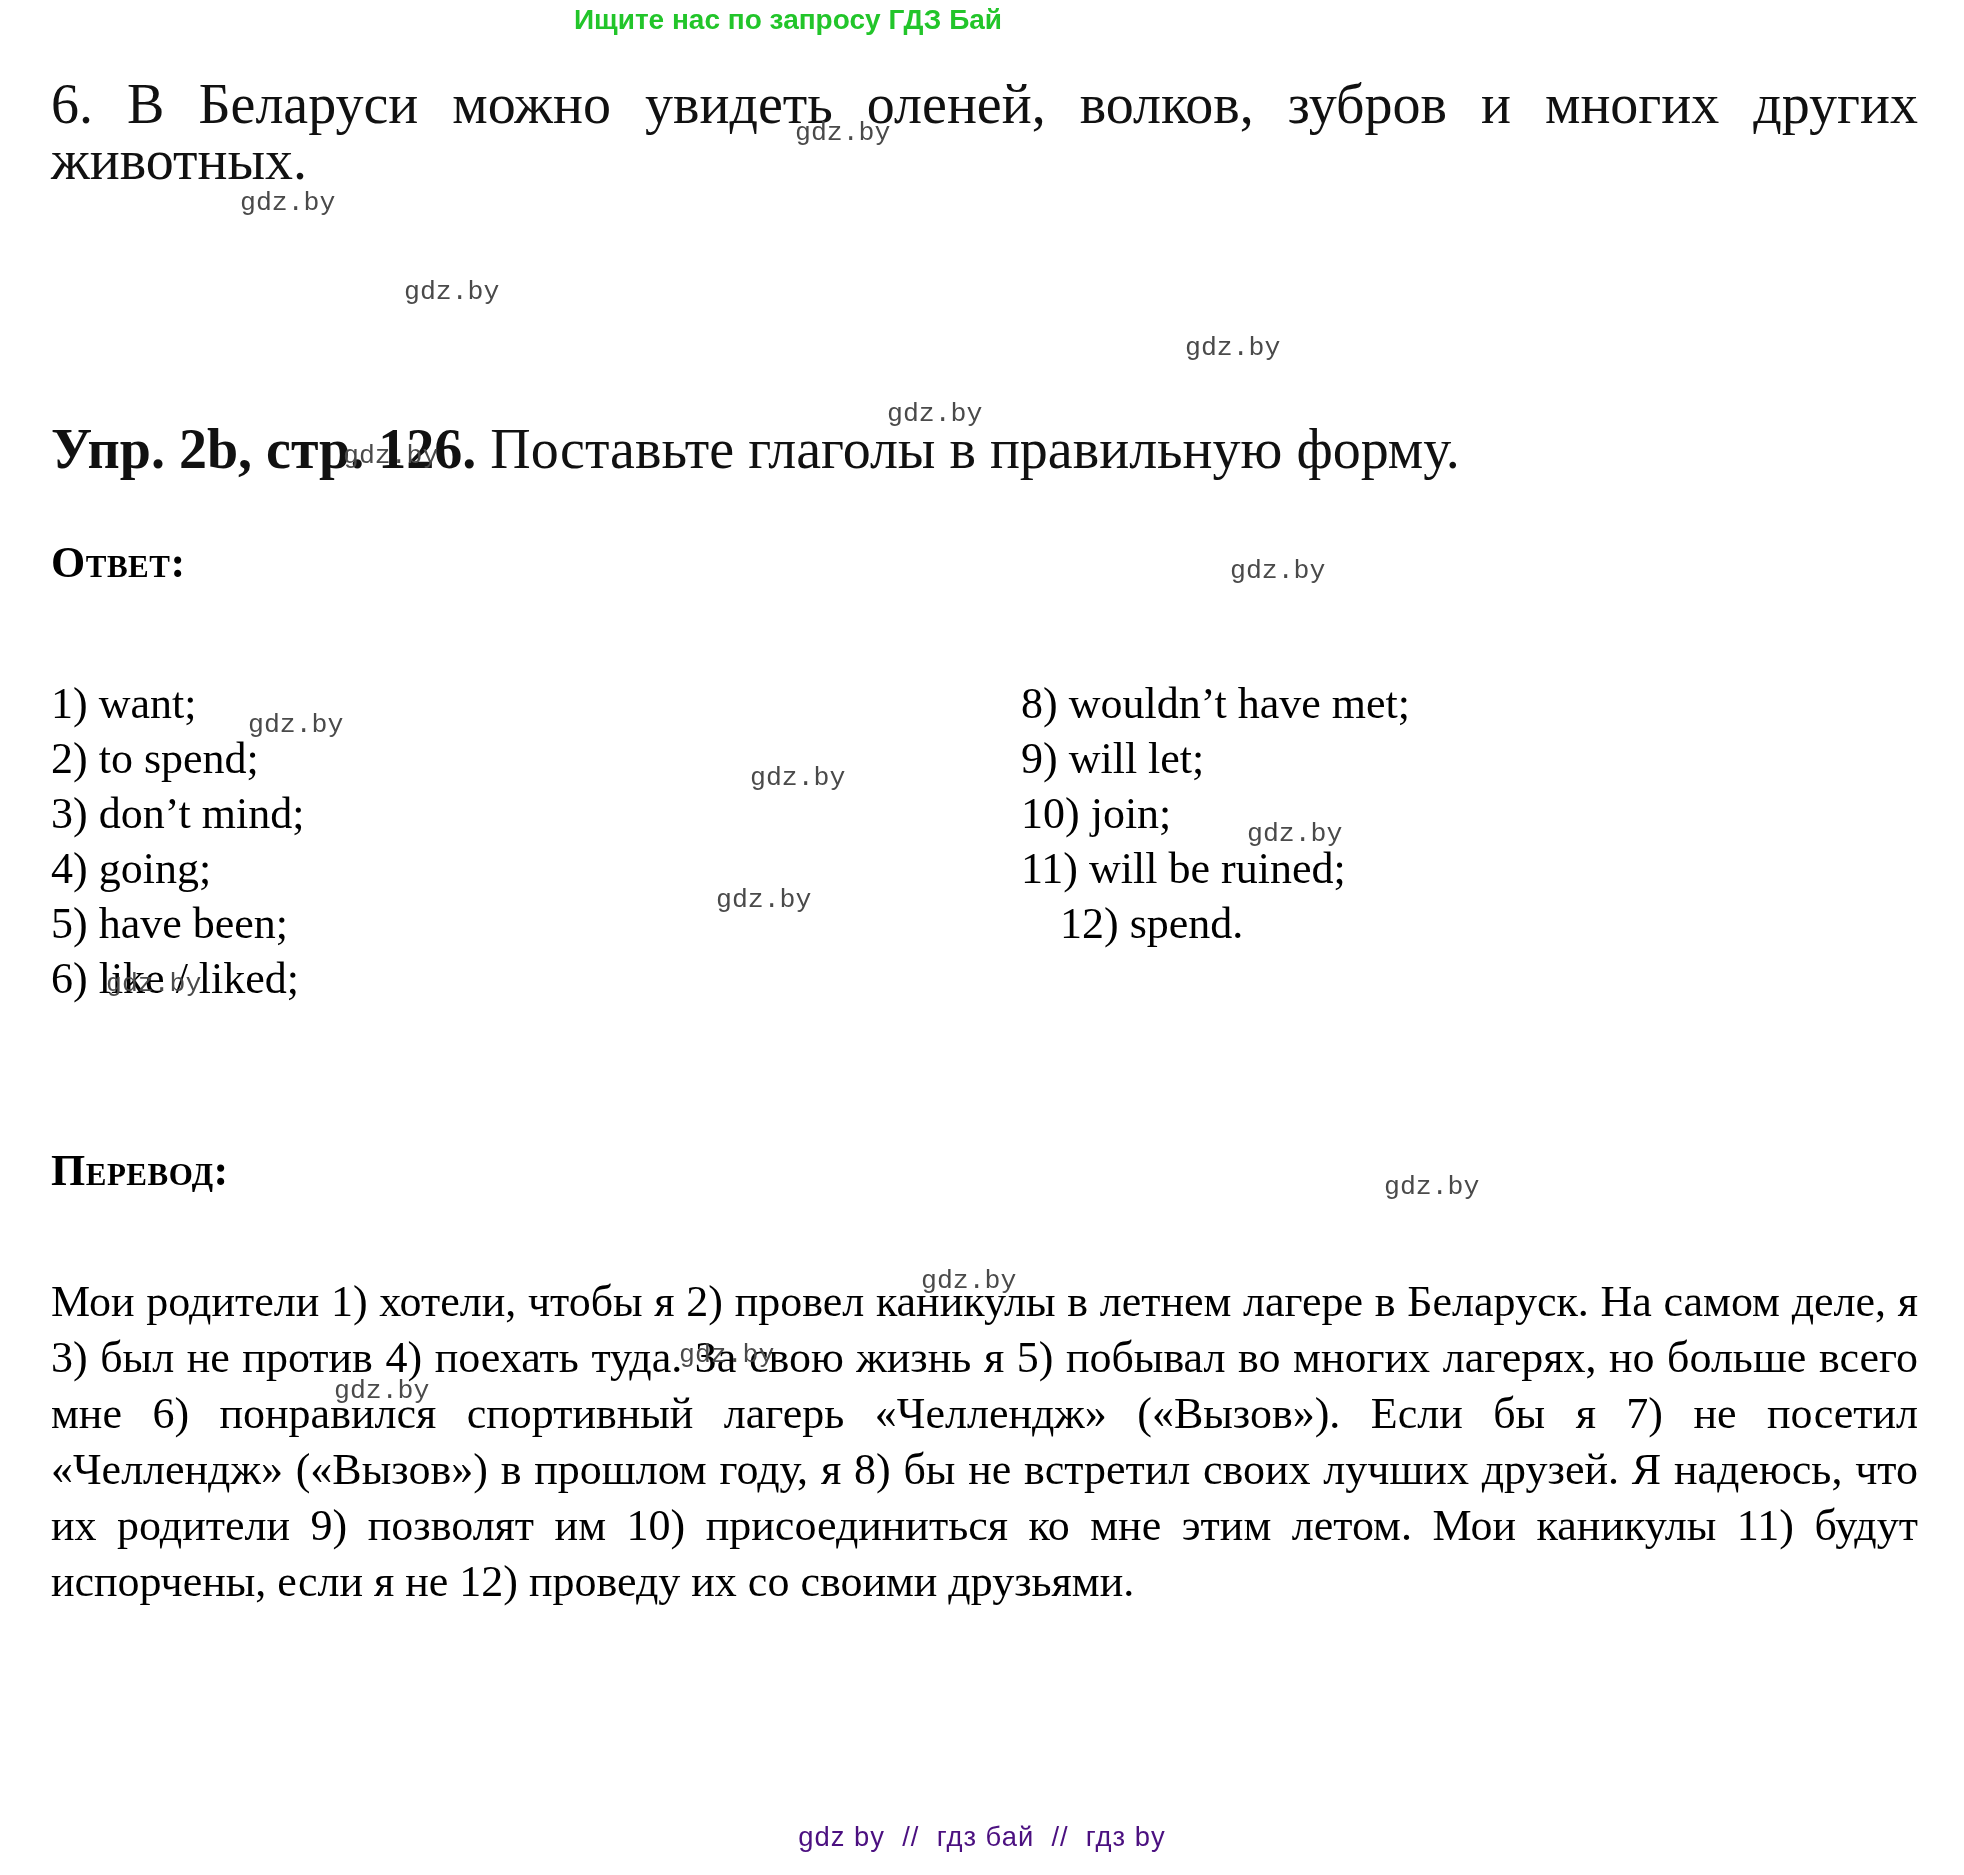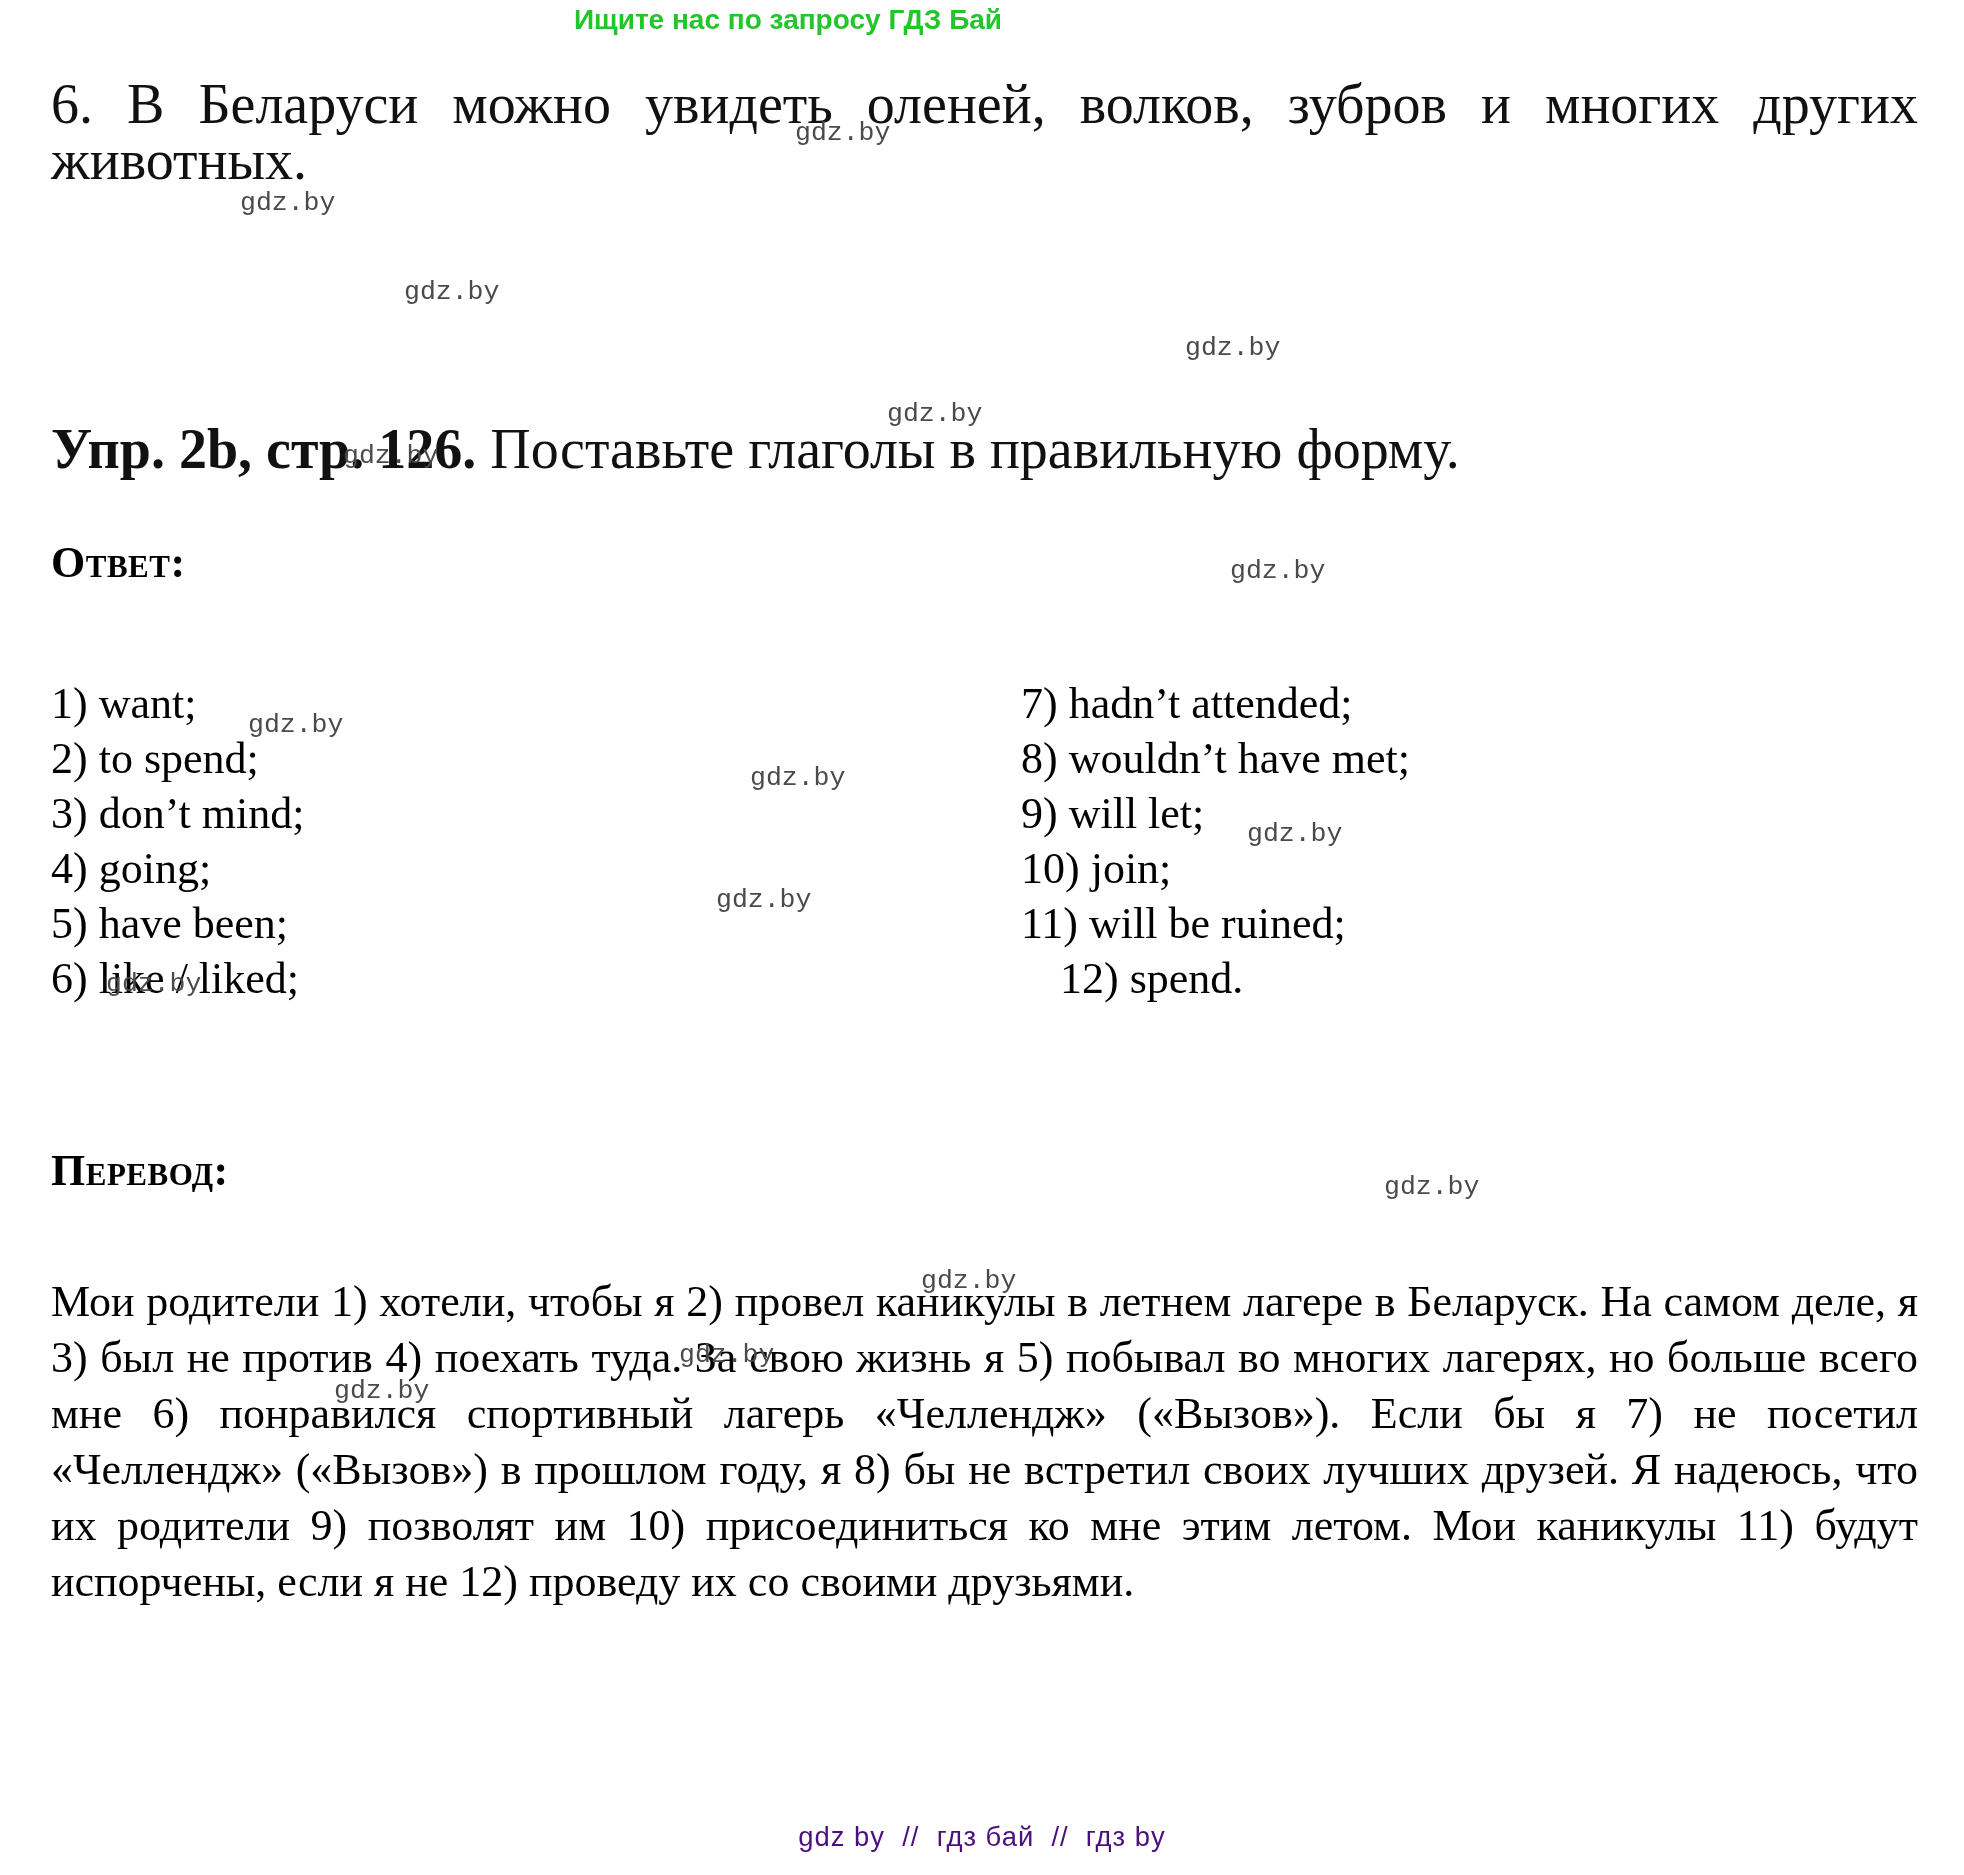--- a/index.html
+++ b/index.html
@@ -155,21 +155,20 @@
   <div class="ans-col ans-left">
     <span class="ans-item">1) want;</span>
     <span class="ans-item">2) to spend;</span>
     <span class="ans-item">3) don’t mind;</span>
     <span class="ans-item">4) going;</span>
     <span class="ans-item">5) have been;</span>
     <span class="ans-item">6) like / liked;</span>
   </div>
 
   <div class="ans-col ans-right">
-    <span class="ans-item ri ri-1">7) hadn’t attended;</span>
     <span class="ans-item ri ri-2">8) wouldn’t have met;</span>
     <span class="ans-item ri ri-3">9) will let;</span>
     <span class="ans-item ri ri-4">10) join;</span>
     <span class="ans-item ri ri-5">11) will be ruined;</span>
     <span class="ans-item ri ri-6">12) spend.</span>
   </div>
 
   <div class="h-translation">Перевод:</div>
 
   <div class="translation">Мои родители 1) хотели, чтобы я 2) провел каникулы в летнем лагере в Беларуск. На самом деле, я 3) был не против 4) поехать туда.  За свою жизнь я 5) побывал во многих лагерях, но больше всего мне 6) понравился спортивный лагерь «Челлендж» («Вызов»). Если бы я 7) не посетил «Челлендж» («Вызов») в прошлом году, я 8) бы не встретил своих лучших друзей. Я надеюсь, что их родители 9) позволят им 10) присоединиться ко мне этим летом. Мои каникулы 11) будут испорчены, если я не 12) проведу их со своими друзьями.</div>

